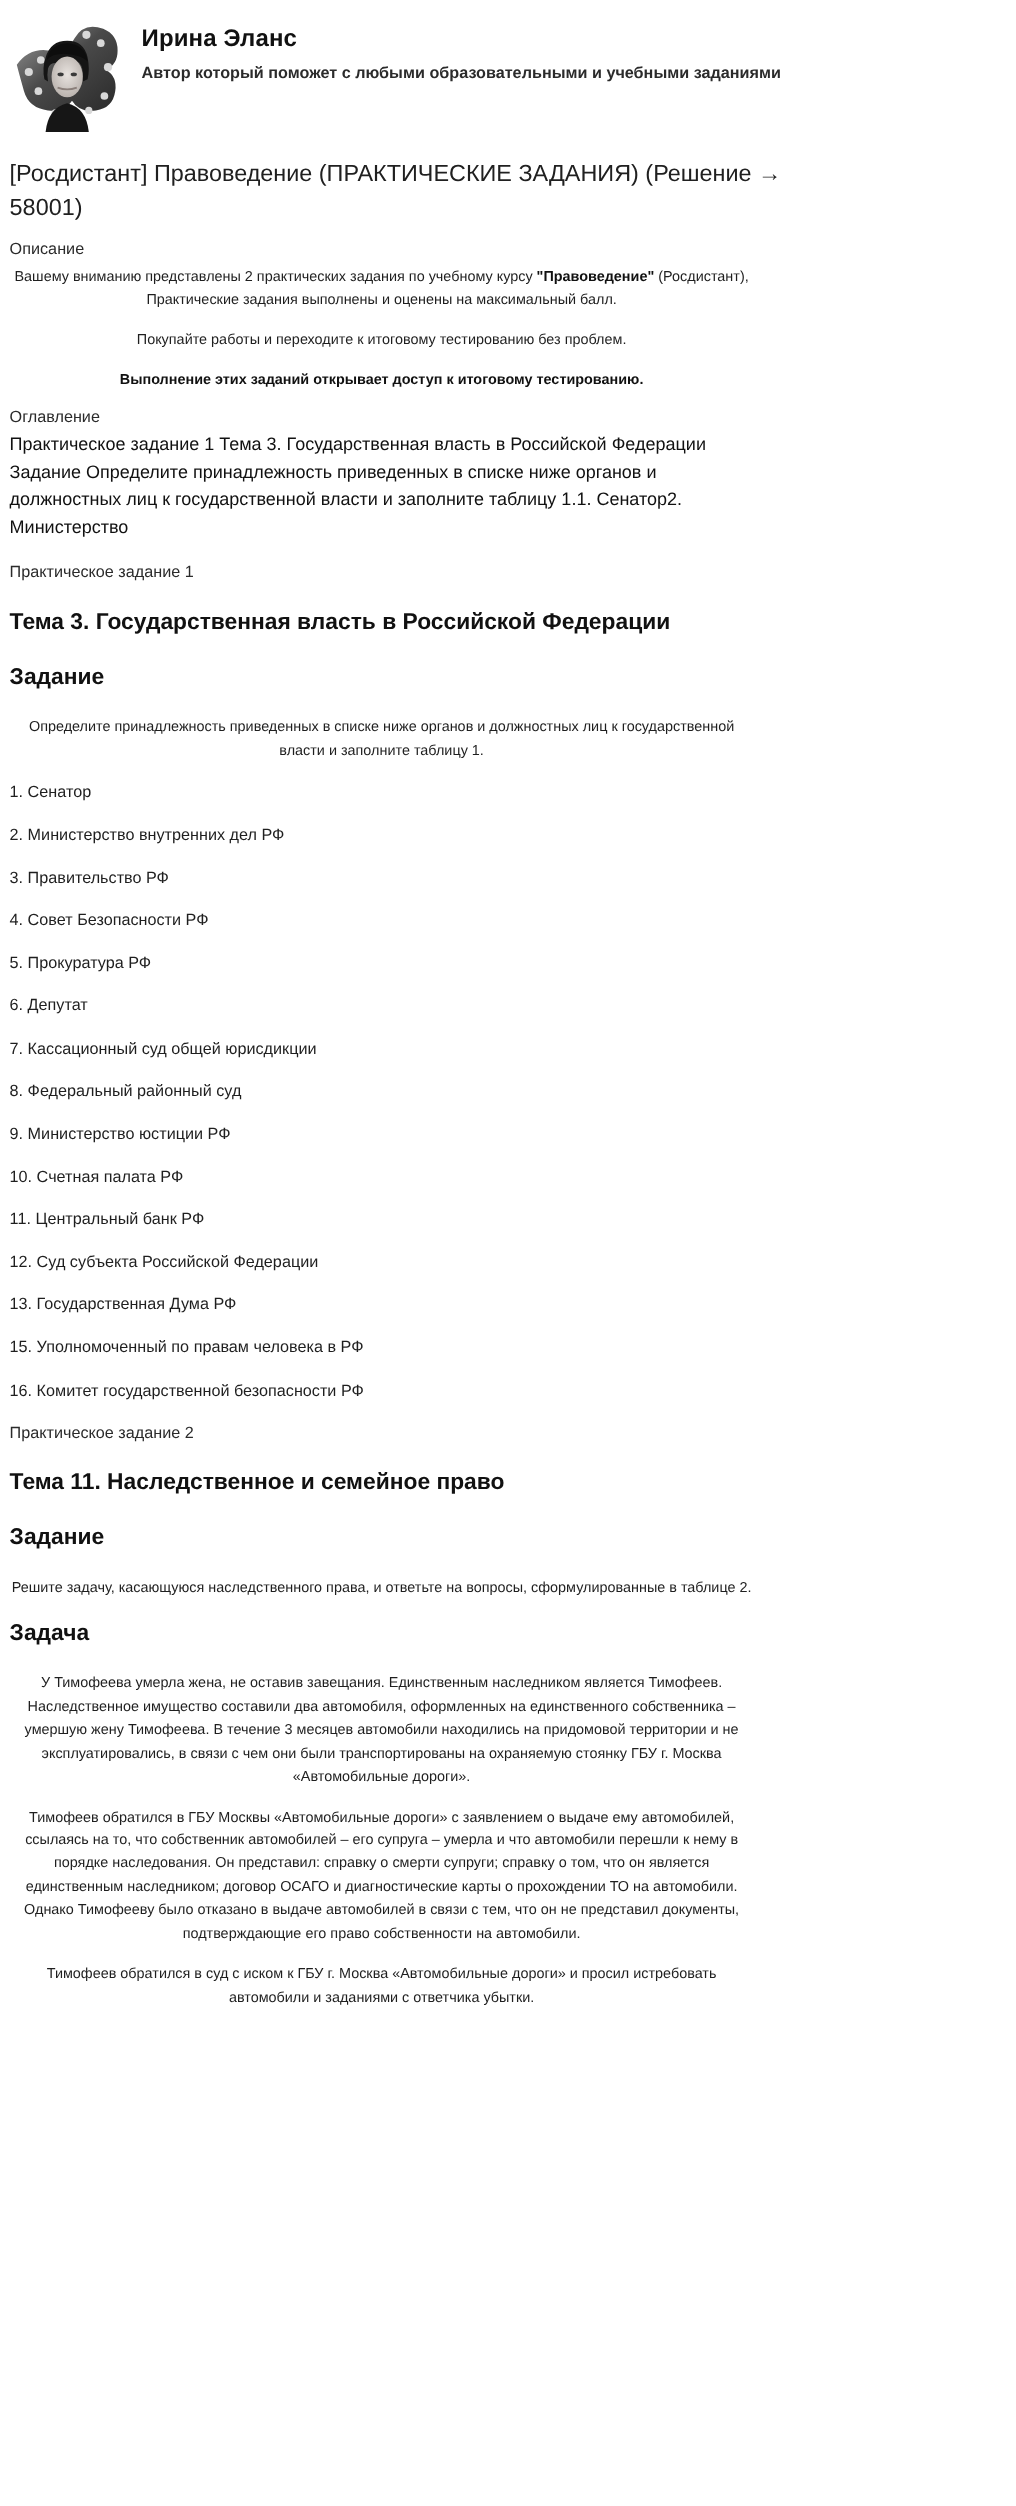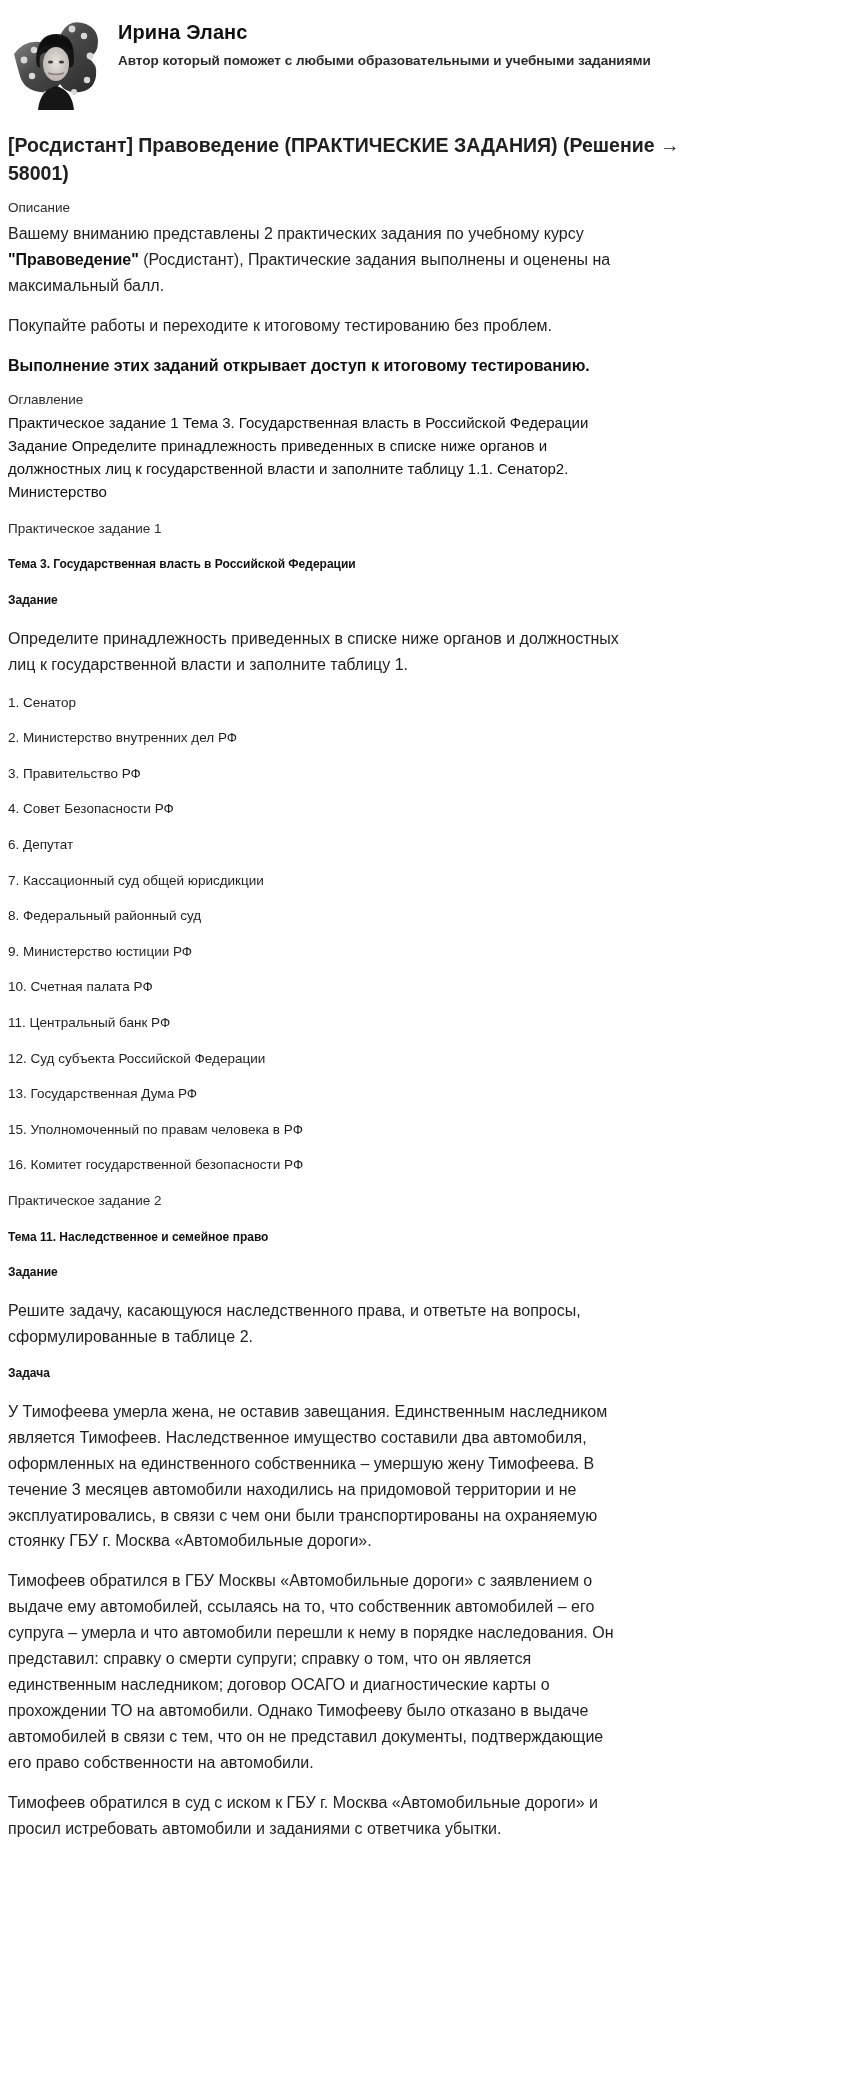--- a/index.html
+++ b/index.html
@@ -59,52 +59,53 @@
     max-width: 560px;
     font-weight: bold;
   }
 
   
   .doc-title {
     font-size: 19.5px;
     line-height: 1.42;
     color: #202020;
     margin: 12px 0 10px 0;
-    font-weight: bold;
+    font-weight: normal;
     max-width: 700px;
   }
 
   
   .label-line {
     font-size: 13.5px;
     line-height: 1.6;
     color: #2b2b2b;
     margin: 0 0 2px 0;
   }
   p.para {
-    font-size: 16px;
+    font-size: 12px;
     line-height: 1.62;
     color: #1f1f1f;
     margin: 0 0 14px 0;
     max-width: 620px;
+    text-align: center;
   }
   p.para.tight { margin-bottom: 10px; }
   p.para b, .bold { font-weight: bold; color: #111; }
 
   .toc-block {
     font-size: 15px;
     line-height: 1.53;
     font-weight: normal;
     color: #111111;
     margin: 0 0 14px 0;
     max-width: 600px;
   }
 
   .section-head {
-    font-size: 12px;
+    font-size: 19px;
     font-weight: bold;
     color: #111111;
     line-height: 1.6;
     margin: 0 0 16px 0;
   }
 
   .plain-line {
     font-size: 13.5px;
     color: #2b2b2b;
     line-height: 1.6;
@@ -190,20 +191,21 @@
   <div class="plain-line">Практическое задание 1</div>
   <div class="section-head">Тема 3. Государственная власть в Российской Федерации</div>
   <div class="section-head">Задание</div>
   <p class="para">Определите принадлежность приведенных в списке ниже органов и должностных лиц к государственной власти и заполните таблицу 1.</p>
 
   <ol class="num-list">
     <li>1. Сенатор</li>
     <li>2. Министерство внутренних дел РФ</li>
     <li>3. Правительство РФ</li>
     <li>4. Совет Безопасности РФ</li>
+    <li>5. Прокуратура РФ</li>
     <li>6. Депутат</li>
     <li>7. Кассационный суд общей юрисдикции</li>
     <li>8. Федеральный районный суд</li>
     <li>9. Министерство юстиции РФ</li>
     <li>10. Счетная палата РФ</li>
     <li>11. Центральный банк РФ</li>
     <li>12. Суд субъекта Российской Федерации</li>
     <li>13. Государственная Дума РФ</li>
     <li>15. Уполномоченный по правам человека в РФ</li>
     <li>16. Комитет государственной безопасности РФ</li>

